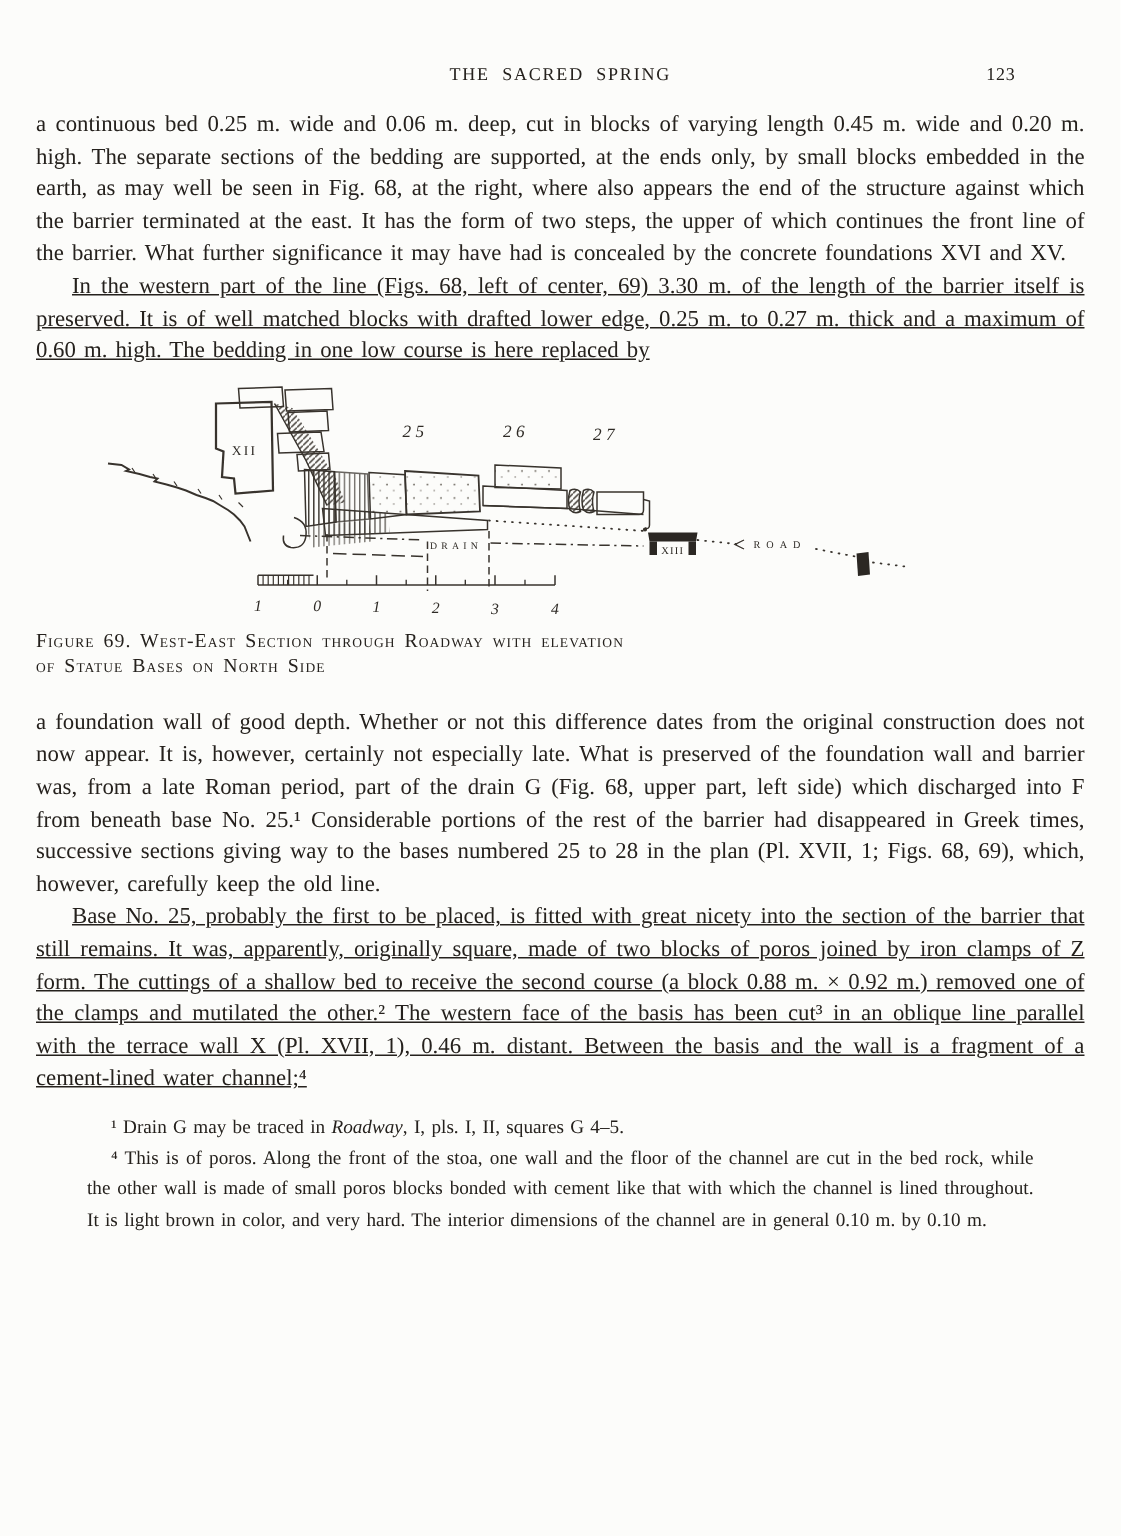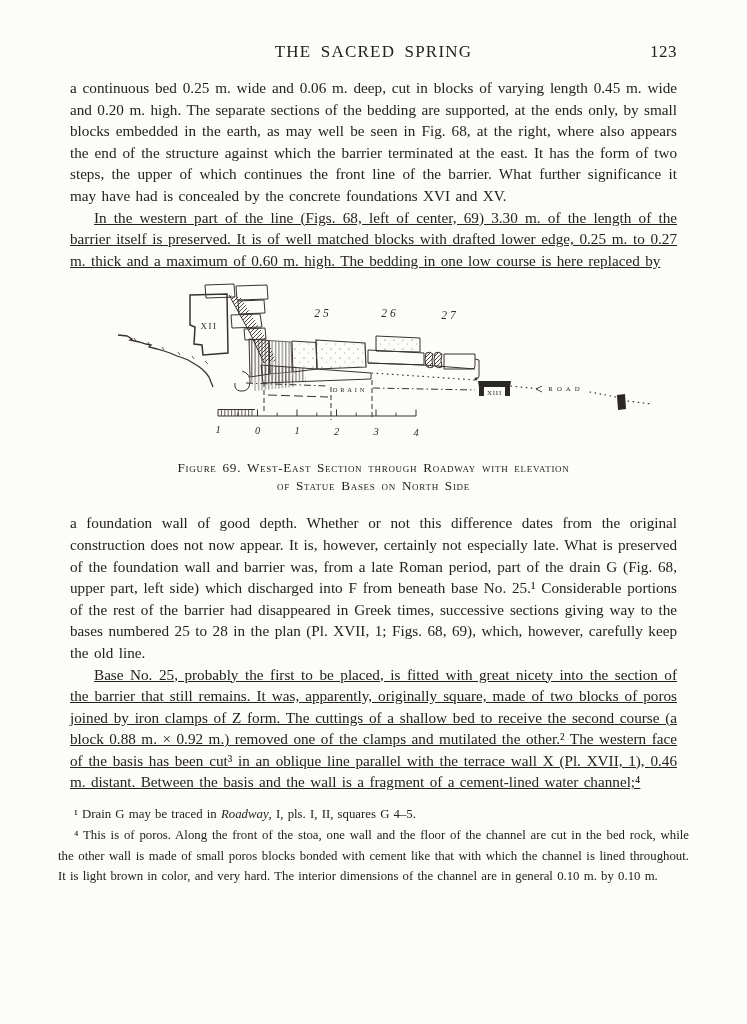--- a/index.html
+++ b/index.html
@@ -8,49 +8,49 @@
     width:747px; height:1024px;
     background:#fcfcfa;
     overflow:hidden;
     font-family:"Liberation Serif","DejaVu Serif",serif;
     color:#25211d;
   }
   .pagehead {
     position:relative;
     padding-top:42px;
     text-align:center;
-    font-size:17px;
+    font-size:12px;
     letter-spacing:1.2px;
     word-spacing:4px;
   }
   .page-number {
     position:absolute;
     top:42px; right:70px;
     letter-spacing:0.5px;
   }
-  .body-text { padding:0 70px; margin-top:15px; }
+  .body-text { padding:0 24px; margin-top:15px; }
   .para {
     margin:0;
     font-size:15.2px;
     line-height:21.6px;
     text-align:justify;
     word-spacing:1.6px;
   }
   .indent { text-indent:24px;text-decoration:underline; }
   .after-fig { margin-top:18px; }
   figure { margin:12px 0 0 0; }
   .fig-svg { display:block; margin-left:34px; }
   figcaption {
-    text-align:center;
+    text-align:left;
     font-variant:small-caps;
     font-size:13.2px;
     line-height:17.5px;
     letter-spacing:0.7px;
     word-spacing:2px;
-    margin-top:16px;
+    margin-top:1px;
   }
   .footnotes { padding:0 58px; margin-top:11px; }
   .fn {
     margin:0;
     font-size:12.8px;
     line-height:20.8px;
     text-align:justify;
     text-indent:16px;
     word-spacing:1px;
   }

